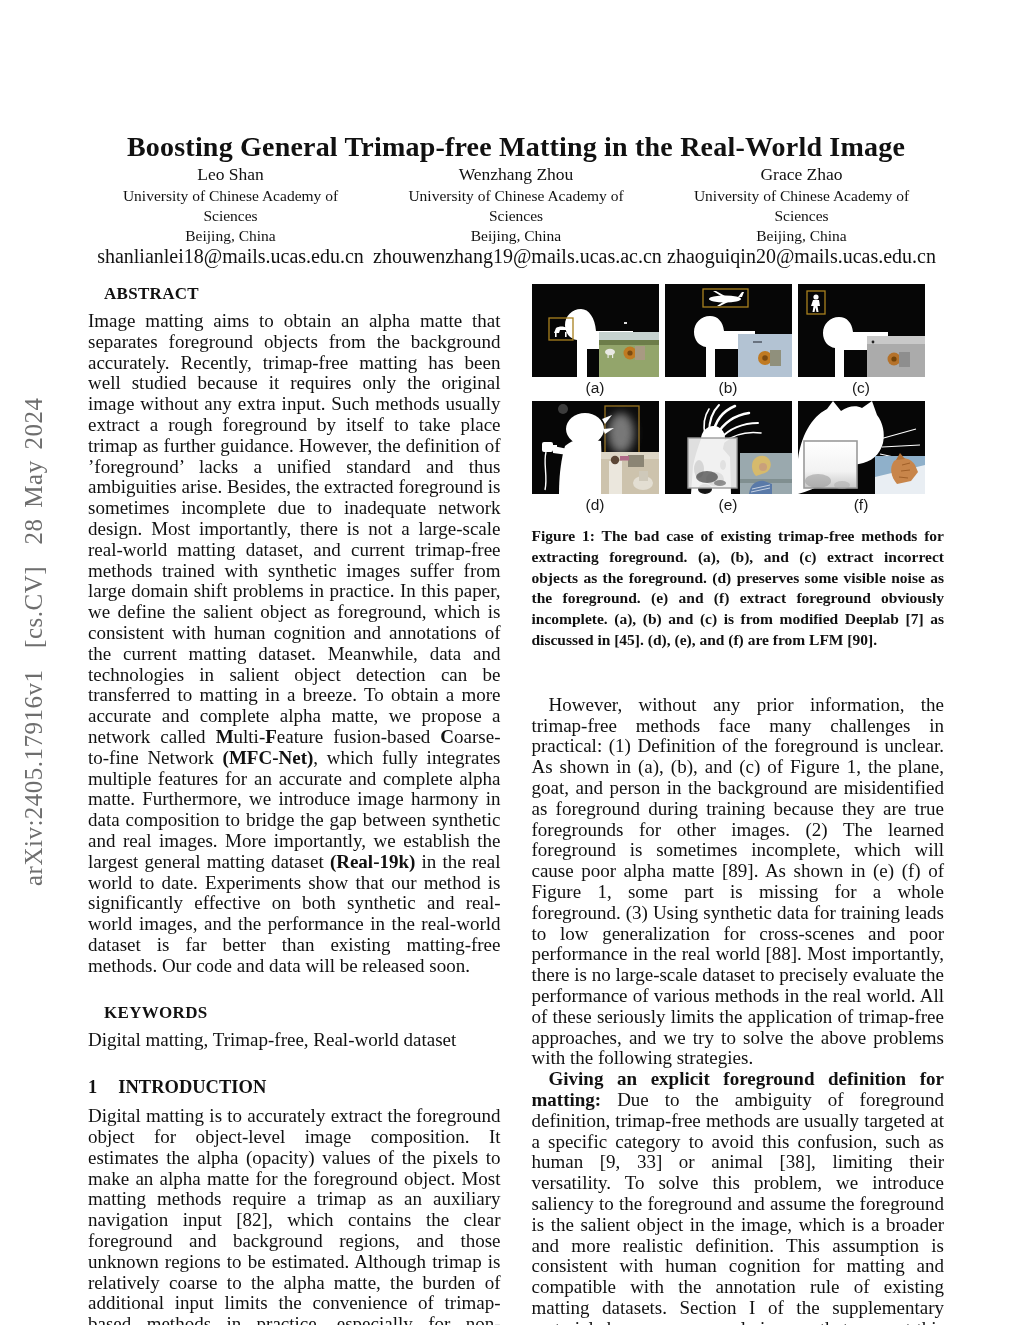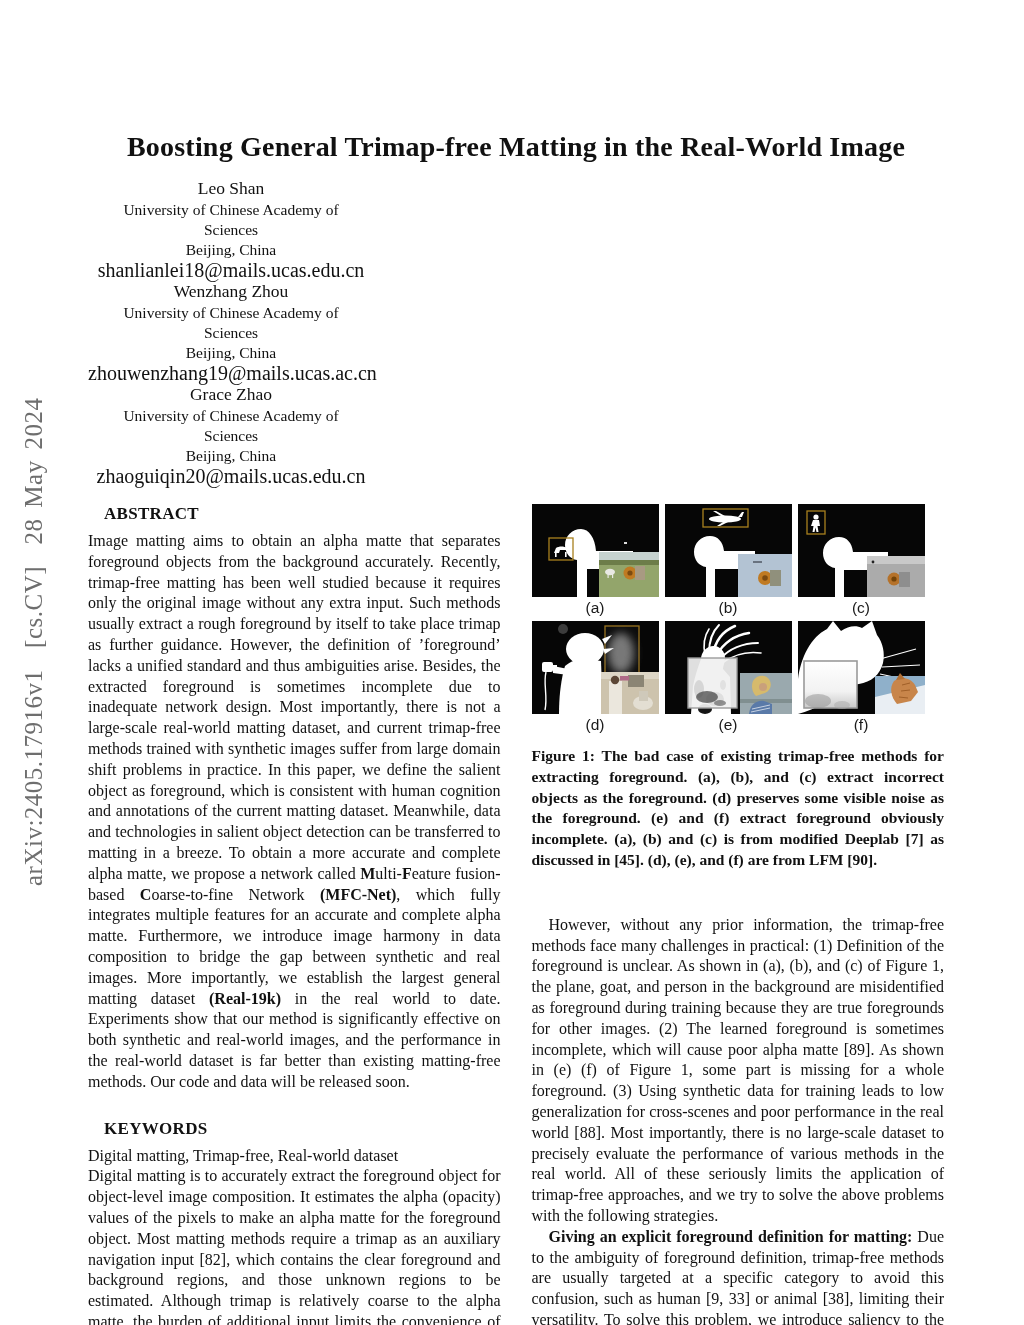--- a/index.html
+++ b/index.html
@@ -3,32 +3,32 @@
 <meta charset="utf-8">
 <style>
   html,body{margin:0;padding:0;background:#e8e8e8;}
   .page{position:relative;width:1024px;height:1325px;background:#ffffff;margin:0 auto;
         font-family:"Liberation Serif", serif;color:#111;overflow:hidden;}
   .watermark{position:absolute;left:20px;top:333px;height:618px;width:42px;
              writing-mode:vertical-rl;transform:rotate(180deg);text-align:center;
              font-size:25px;color:#6e6e6e;white-space:pre;letter-spacing:.5px;word-spacing:4px;}
   .title{margin:130px 80px 0 88px;text-align:center;font-size:28px;line-height:33px;
          font-weight:700;letter-spacing:.2px;}
-  .authors{display:flex;justify-content:center;gap:0;margin-top:14px;padding:0 80px 0 88px;flex-direction:column;}
+  .authors{display:flex;justify-content:center;gap:0;padding:0 80px 0 88px;}
   .author{width:286px;text-align:center;}
   .a-name{font-size:17.5px;line-height:23px;}
   .a-affil{font-size:15.5px;line-height:20px;max-width:240px;margin:0 auto;}
   .a-city{font-size:15.5px;line-height:20px;}
   .a-email{font-size:20px;line-height:20px;}
   .cols{display:flex;gap:31px;margin:18px 80px 0 88px;}
   .col{width:412.5px;}
   h2.h{font-size:17px;line-height:20px;margin:0 0 7px 16px;font-weight:700;letter-spacing:.3px;}
   h2.sec{font-size:18.5px;line-height:22px;margin:26px 0 8px 0;font-weight:700;}
   h2.sec .num{margin-right:21px;}
-  .body{font-size:16px;line-height:20.8px;margin:0;hyphens:auto;-webkit-hyphens:auto;}
+  .body{font-size:19px;line-height:20.8px;margin:0;hyphens:auto;-webkit-hyphens:auto;}
   .just{text-align:justify;}
   .indent{text-indent:17px;}
   .mt-kw{margin-top:24px;}
   .kw-line{margin-top:2px;}
   .b{font-weight:700;}
   .figure{margin:0;}
   .panels{display:grid;grid-template-columns:127px 127px 127px;column-gap:6px;row-gap:2px;}
   .panel{width:127px;height:93px;background:#000;}
   .panel svg{display:block;width:100%;height:100%;}
   .plabel{text-align:center;font-family:"Liberation Sans", sans-serif;font-size:15.5px;
@@ -68,20 +68,21 @@
 
   <div class="cols">
 
     <div class="col">
       <h2 class="h">ABSTRACT</h2>
       <p class="body just"><span>Image matting aims to obtain an alpha matte that separates foreground objects from the background accurately. Recently, trimap-free matting has been well studied because it requires only the original image without any extra input. Such methods usually extract a rough foreground by itself to take place trimap as further guidance. However, the definition of ’foreground’ lacks a unified standard and thus ambiguities arise. Besides, the extracted foreground is sometimes incomplete due to inadequate network design. Most importantly, there is not a large-scale real-world matting dataset, and current trimap-free methods trained with synthetic images suffer from large domain shift problems in practice. In this paper, we define the salient object as foreground, which is consistent with human cognition and annotations of the current matting dataset. Meanwhile, data and technologies in salient object detection can be transferred to matting in a breeze. To obtain a more accurate and complete alpha matte, we propose a network called </span><span class="b">M</span><span>ulti-</span><span class="b">F</span><span>eature fusion-based </span><span class="b">C</span><span>oarse-to-fine Network </span><span class="b">(MFC-Net)</span><span>, which fully integrates multiple features for an accurate and complete alpha matte. Furthermore, we introduce image harmony in data composition to bridge the gap between synthetic and real images. More importantly, we establish the largest general matting dataset </span><span class="b">(Real-19k)</span><span> in the real world to date. Experiments show that our method is significantly effective on both synthetic and real-world images, and the performance in the real-world dataset is far better than existing matting-free methods. Our code and data will be released soon.</span></p>
 
       <h2 class="h mt-kw" style="margin-top:26px;">KEYWORDS</h2>
       <p class="body kw-line">Digital matting, Trimap-free, Real-world dataset</p>
 
+      <h2 class="sec"><span class="num">1</span><span>INTRODUCTION</span></h2>
       <p class="body just">Digital matting is to accurately extract the foreground object for object-level image composition. It estimates the alpha (opacity) values of the pixels to make an alpha matte for the foreground object. Most matting methods require a trimap as an auxiliary navigation input [82], which contains the clear foreground and background regions, and those unknown regions to be estimated. Although trimap is relatively coarse to the alpha matte, the burden of additional input limits the convenience of trimap-based methods in practice, especially for non-interactive applications. Differently, trimap-free matting methods only need source images. There are two main trimap-free approaches: One replaces the trimap with a background image [42, 63], and the other generates foreground guidance by itself without any extra input [56, 90]. The former requires static background and movable foreground, which is often unsatisfied in practical applications. Therefore, the latter has more advantages, which only inputs the source image.</p>
     </div>
 
     <div class="col">
       <div class="figure">
         <div class="panels">
 
           <div>
             <div class="panel">
               <svg viewBox="0 0 127 93" preserveAspectRatio="none">

